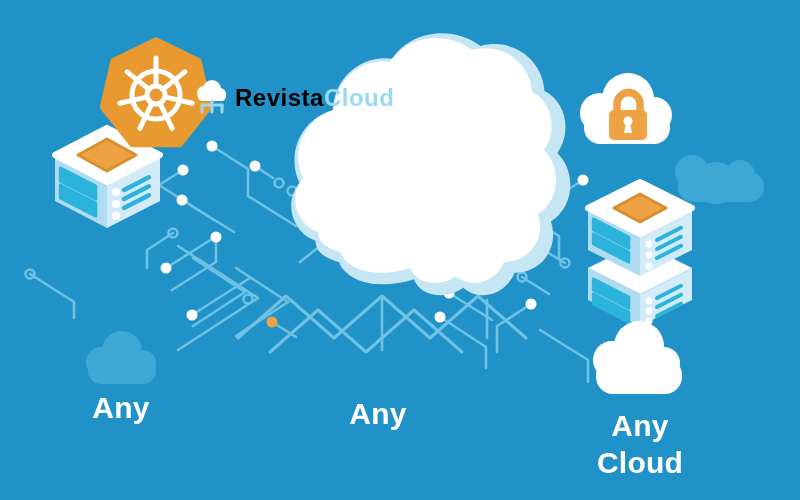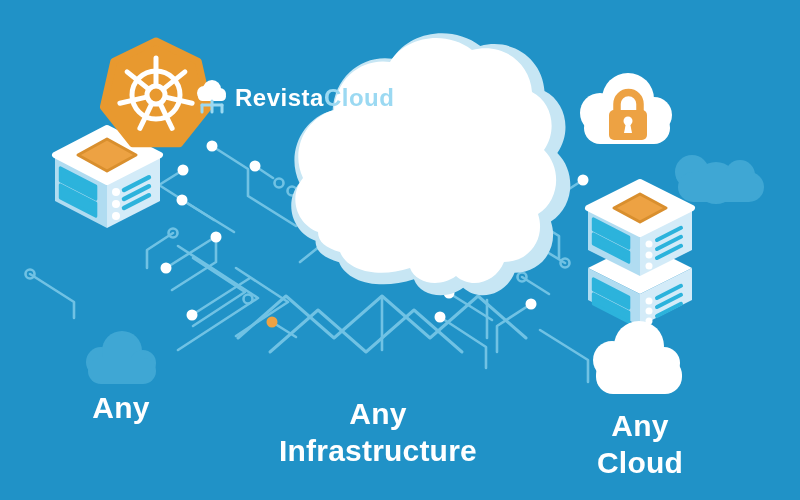--- a/index.html
+++ b/index.html
@@ -6,21 +6,21 @@
   body{font-family:"Liberation Sans",sans-serif;}
   .stage{
     position:relative;width:800px;height:500px;overflow:hidden;
     background:#2092c7;
   }
   .scene{position:absolute;inset:0;}
   .brand{
     position:absolute;left:194px;top:80px;display:flex;align-items:center;gap:7px;
   }
   .brand .wordmark{font-size:24px;font-weight:600;letter-spacing:.5px;display:flex;}
-  .brand .wm-primary{color:#ffffff;}
+  .brand .wm-primary{color:#000000;}
   .brand .wm-secondary{color:#9bd9f2;}
   .label{
     position:absolute;color:#ffffff;font-weight:700;text-align:center;
     font-size:30px;line-height:1.22;letter-spacing:.2px;
   }
   .label-app{left:0;top:390px;width:242px;}
   .label-infra{left:225px;top:396px;width:306px;}
   .label-cloud{left:540px;top:408px;width:200px;}
 </style>
 </head>
@@ -262,21 +262,20 @@
         <span class="wm-secondary">Cloud</span>
     </div>
   </div>
 
   <div class="label label-app">
     <span>Any</span><br>
   </div>
 
   <div class="label label-infra">
     <span>Any</span><br>
-    <span>Infrastructure</span>
   </div>
 
   <div class="label label-cloud">
     <span>Any</span><br>
     <span>Cloud</span>
   </div>
 
 </div>
 
 </body></html>

